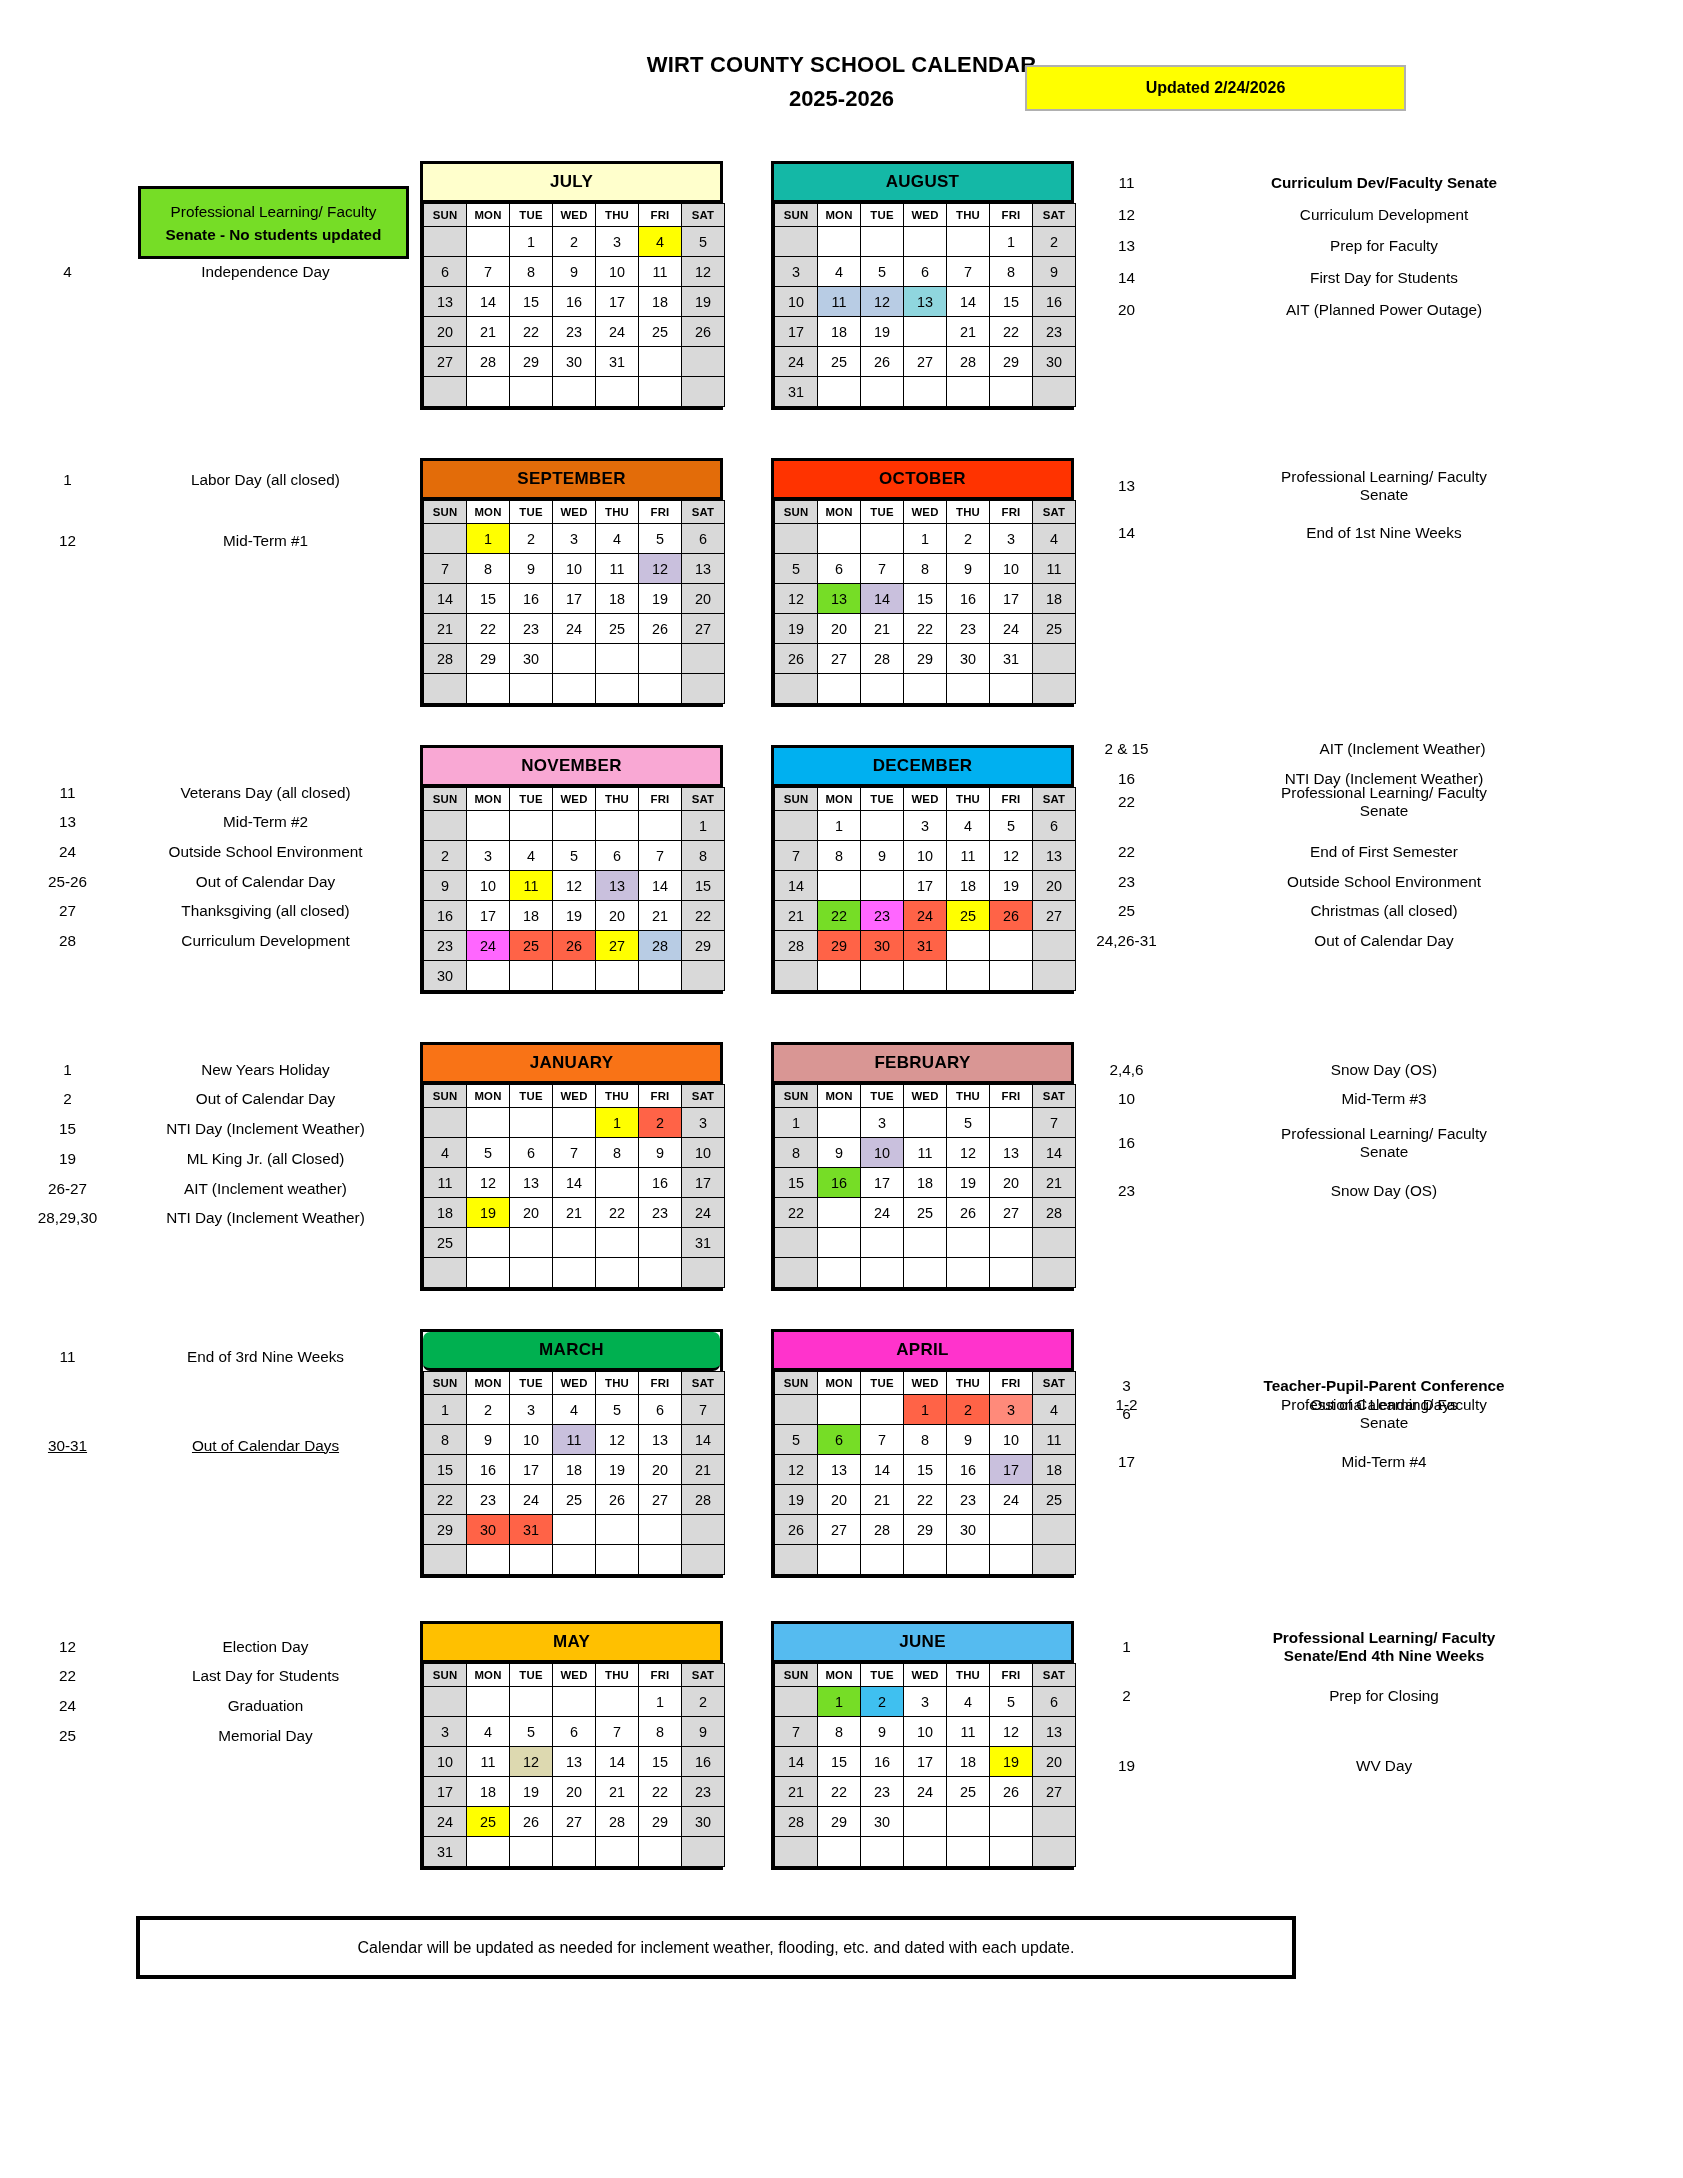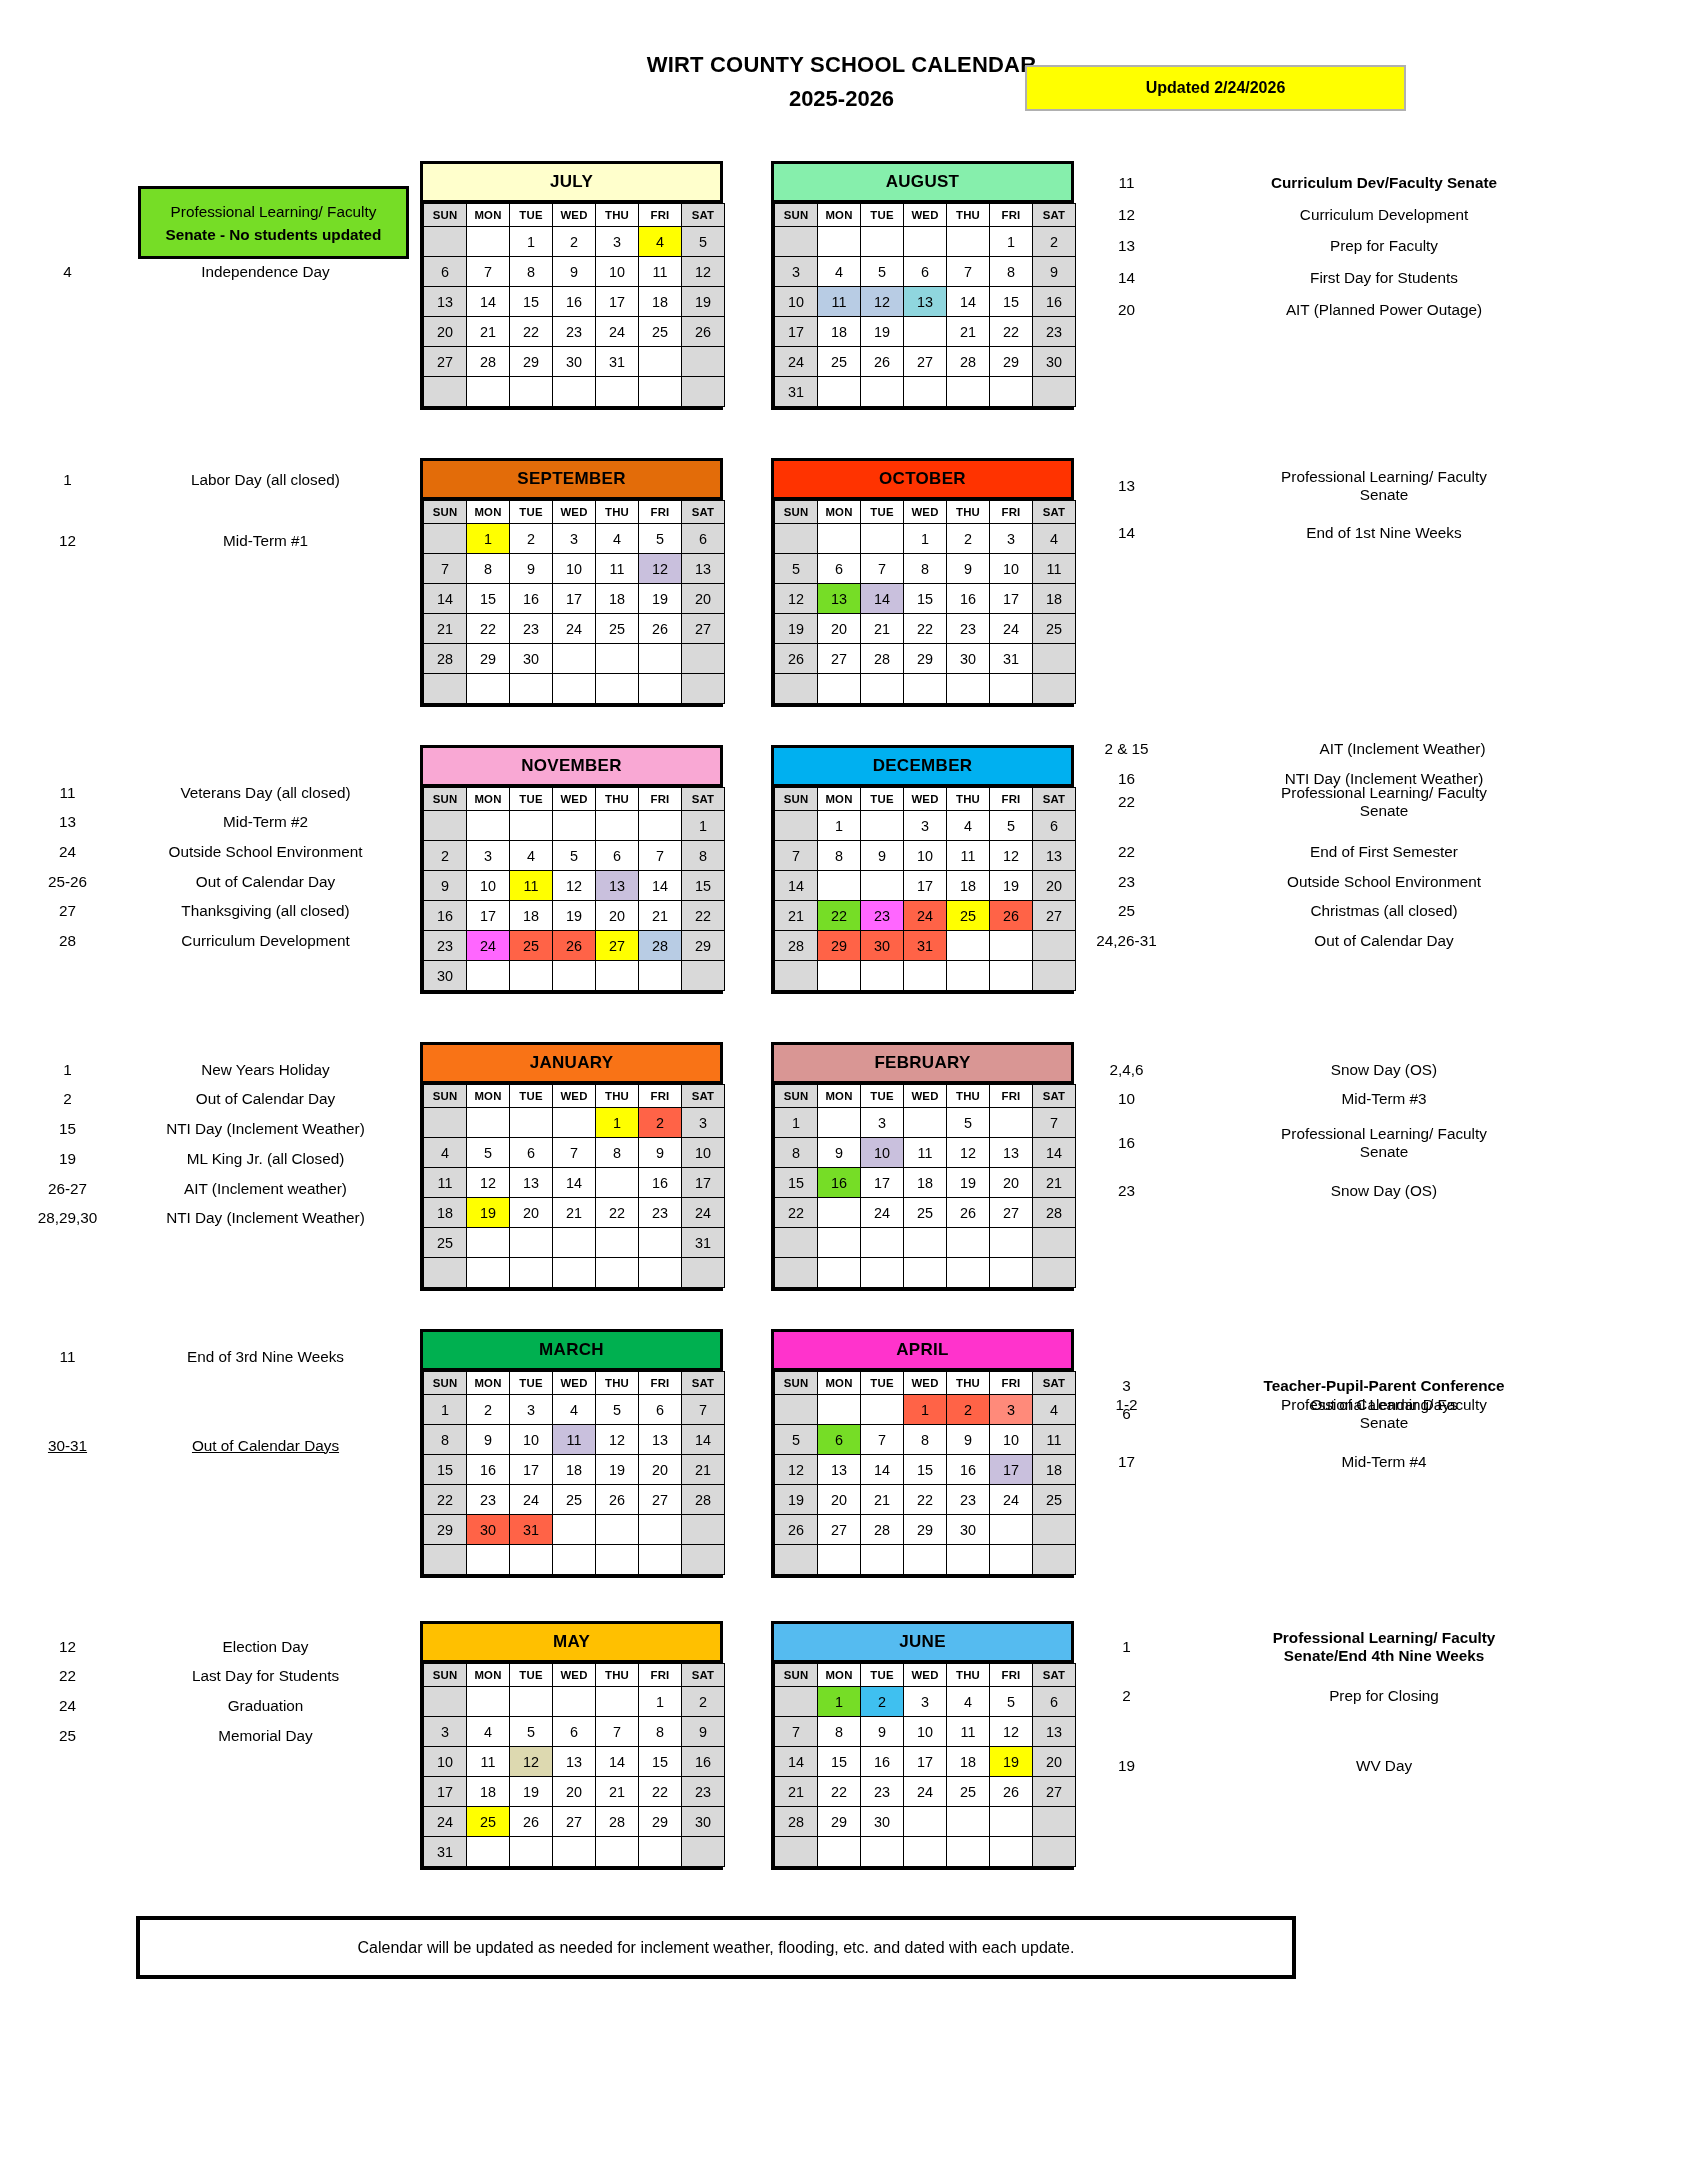--- a/index.html
+++ b/index.html
@@ -301,21 +301,21 @@
                 <td>&nbsp;</td>
                 <td>&nbsp;</td>
                 <td>&nbsp;</td>
                 <td>&nbsp;</td>
                 <td class="we">&nbsp;</td>
               </tr>
             </tbody>
           </table>
         </div>
         <div class="month col-right">
-          <div class="month-name" style="background: #86efac;">AUGUST</div>
+          <div class="month-name" style="background: #14b8a6;">AUGUST</div>
           <table class="days">
             <thead>
               <tr>
                 <th class="we">SUN</th>
                 <th>MON</th>
                 <th>TUE</th>
                 <th>WED</th>
                 <th>THU</th>
                 <th>FRI</th>
                 <th class="we">SAT</th>
@@ -973,21 +973,21 @@
               <span class="l2">Professional Learning/ Faculty</span>
               <span class="l2">Senate</span>
             </div>
           </div>
           <div class="legend-row" style="position: absolute; top: 129px; left: 0px; width: 100%;">
             <div class="legend-date">17</div>
             <div class="legend-label">Mid-Term #4</div>
           </div>
         </div>
         <div class="month col-left">
-          <div class="month-name" style="background: rgb(0, 176, 80);">MARCH</div>
+          <div class="month-name" style="background: rgb(0, 176, 80); border-radius: 7px;">MARCH</div>
           <table class="days">
             <thead>
               <tr>
                 <th class="we">SUN</th>
                 <th>MON</th>
                 <th>TUE</th>
                 <th>WED</th>
                 <th>THU</th>
                 <th>FRI</th>
                 <th class="we">SAT</th>

